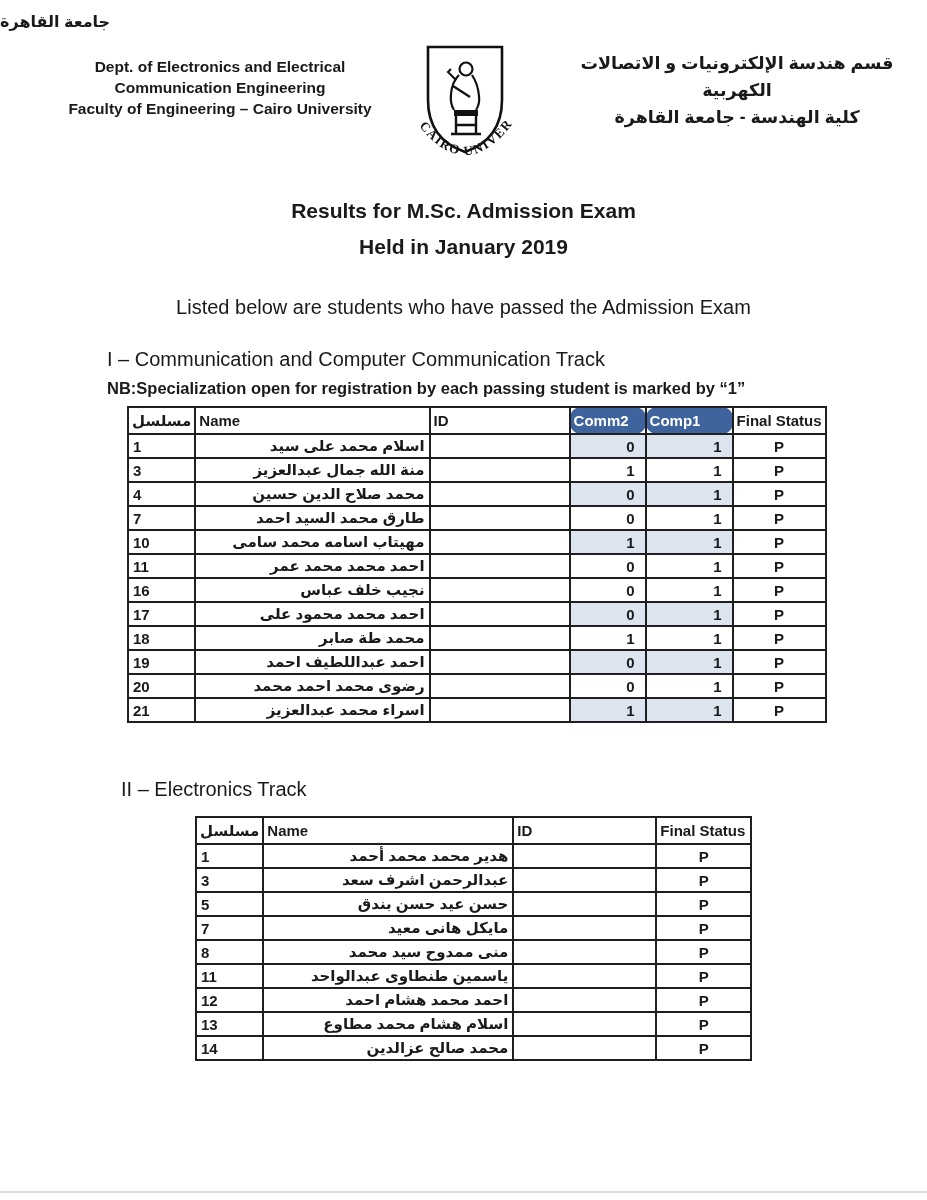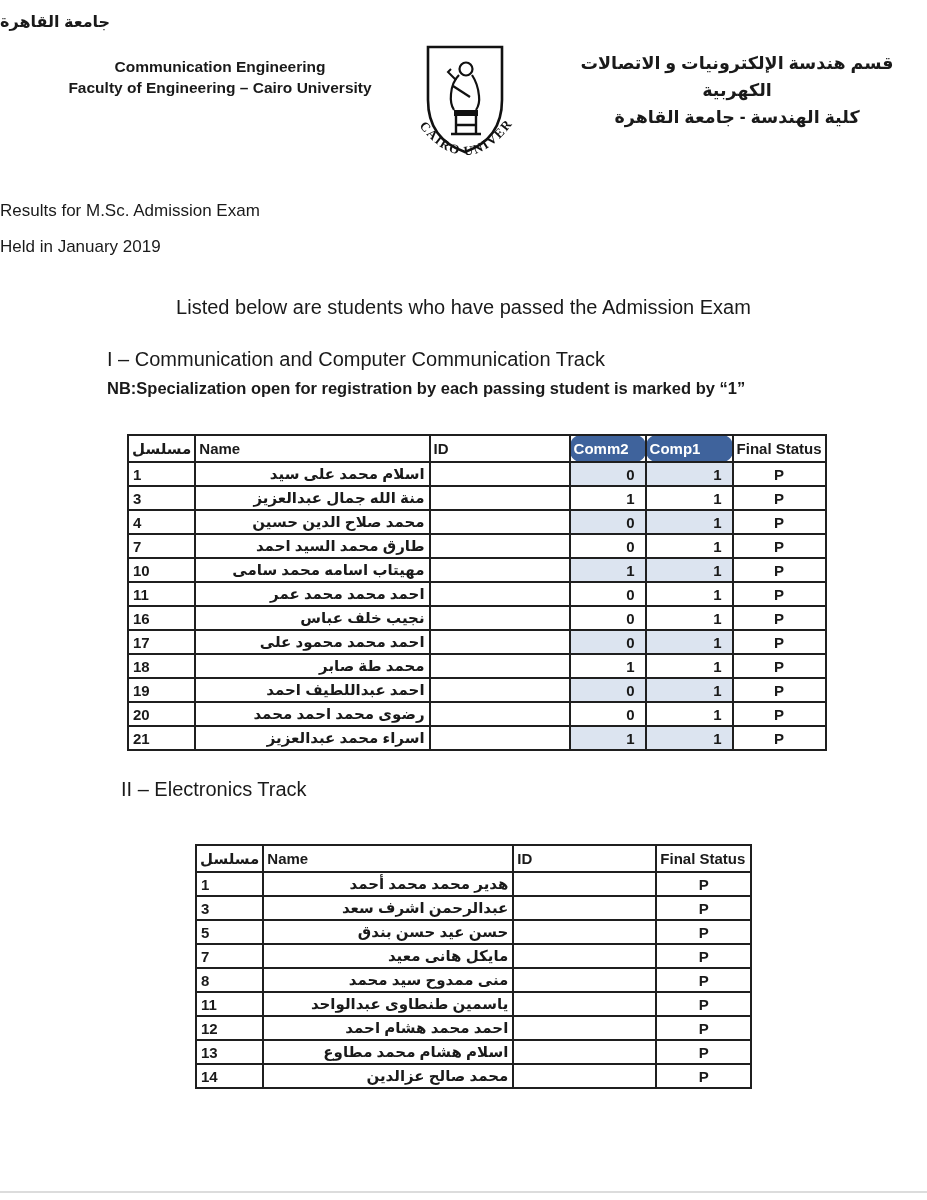--- a/index.html
+++ b/index.html
@@ -28,31 +28,31 @@
     position:absolute;left:38px;top:56px;width:364px;
     text-align:center;font-size:15.5px;font-weight:bold;line-height:21px;
   }
   .dept-ar{
     position:absolute;left:550px;top:50px;width:374px;
     text-align:center;font-size:17.5px;font-weight:bold;line-height:27px;
   }
   
   .title{
     position:absolute;top:193px;left:0;width:100%;
-    text-align:left;font-size:17px;line-height:36px;font-weight:400;
+    text-align:center;font-size:21px;line-height:36px;font-weight:700;
   }
   .subtitle{
     position:absolute;top:296px;left:0;width:100%;
     text-align:center;font-size:20px;
   }
   .sec1-heading{position:absolute;left:107px;top:348px;font-size:20px;}
   .sec1-note{position:absolute;left:107px;top:379px;font-size:16.5px;font-weight:bold;}
   .sec2-heading{position:absolute;left:121px;top:778px;font-size:20px;}
   
-  table{border-collapse:collapse;table-layout:fixed;font-size:15px;font-weight:bold;color:var(--ink);margin-top:28px;}
+  table{border-collapse:collapse;table-layout:fixed;font-size:15px;font-weight:bold;color:var(--ink);}
   .tbl1{position:absolute;left:127px;top:406px;}
   .tbl2{position:absolute;left:195px;top:816px;}
   th,td{border:2px solid var(--border);overflow:hidden;white-space:nowrap;}
   th{height:25px;text-align:left;padding:0 3px;font-size:15px;}
   td{height:22px;padding:0 4px;}
   th.blue{background:var(--hdr-fill);color:var(--hdr-text);border-radius:11px;}
   th.c-serial{text-align:right;}
   .c-serial{text-align:left;}
   .c-name{text-align:right;padding-left:36px;}
   .c-id{text-align:left;}
@@ -89,20 +89,21 @@
       <rect x="50" y="68" width="24" height="6" fill="#111"></rect>
       <path d="M 52,74 V 92 M 72,74 V 92 M 47,92 H 77 M 52,83 H 72" fill="none" stroke="#111" stroke-width="2.4"></path>
 
       <text font-size="13" font-weight="bold" letter-spacing="1.5" fill="#111">
         <textPath href="#cu-arc" startOffset="4%">CAIRO UNIVERSITY</textPath>
       </text>
     </svg>
   </div>
 
   <div class="dept-en">
+    <div>Dept. of Electronics and Electrical</div>
     <div>Communication Engineering</div>
     <div>Faculty of Engineering – Cairo University</div>
   </div>
 
   <div class="dept-ar" dir="rtl">
     <div>قسم هندسة  الإلكترونيات و الاتصالات الكهربية</div>
     <div>كلية الهندسة  -  جامعة القاهرة</div>
   </div>
 
   <div class="title">

